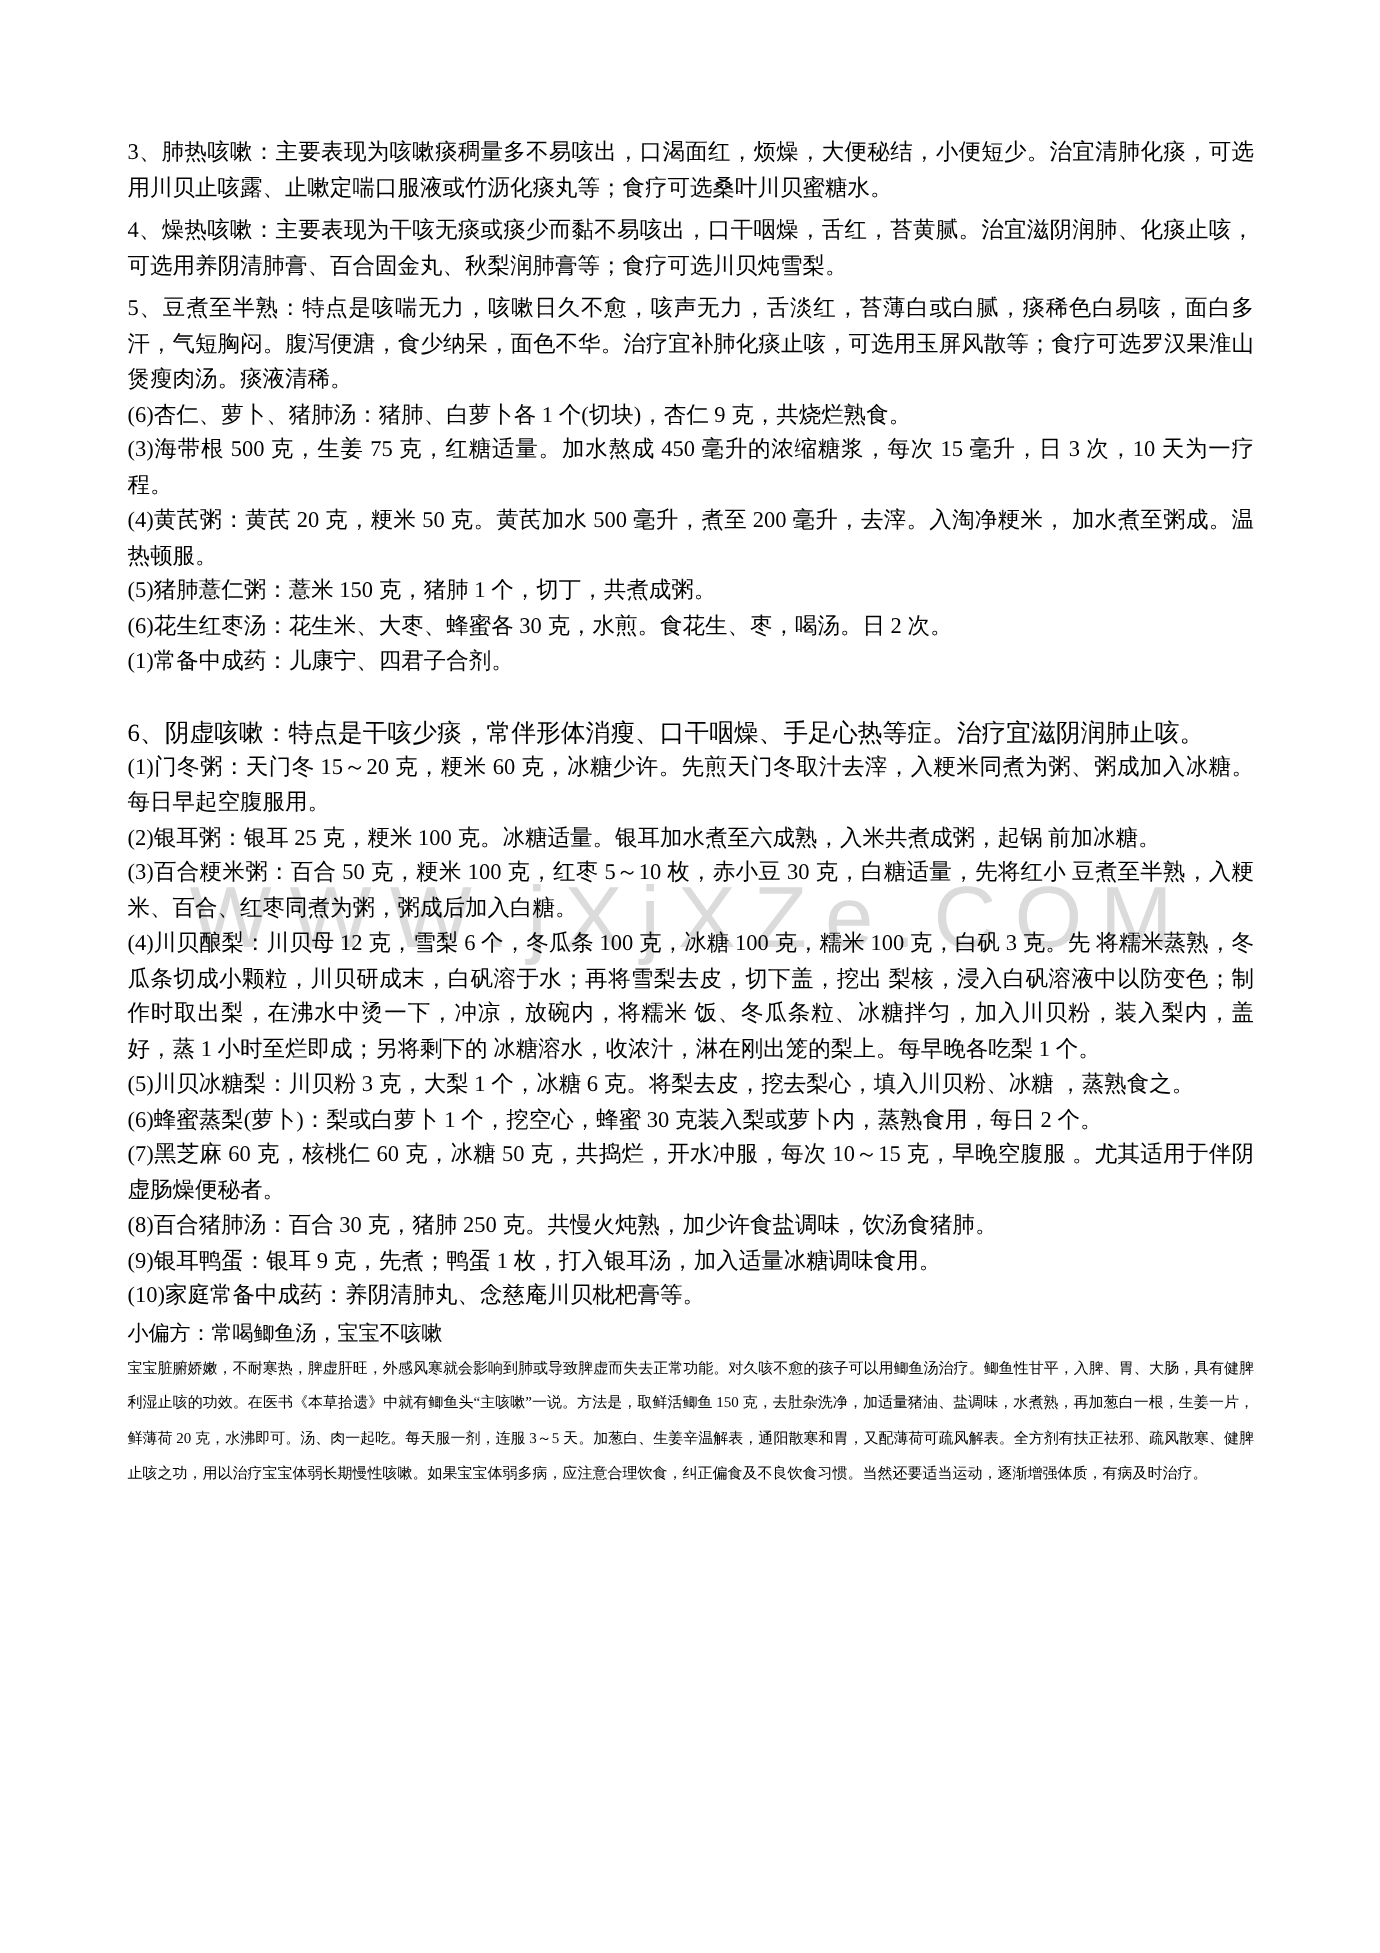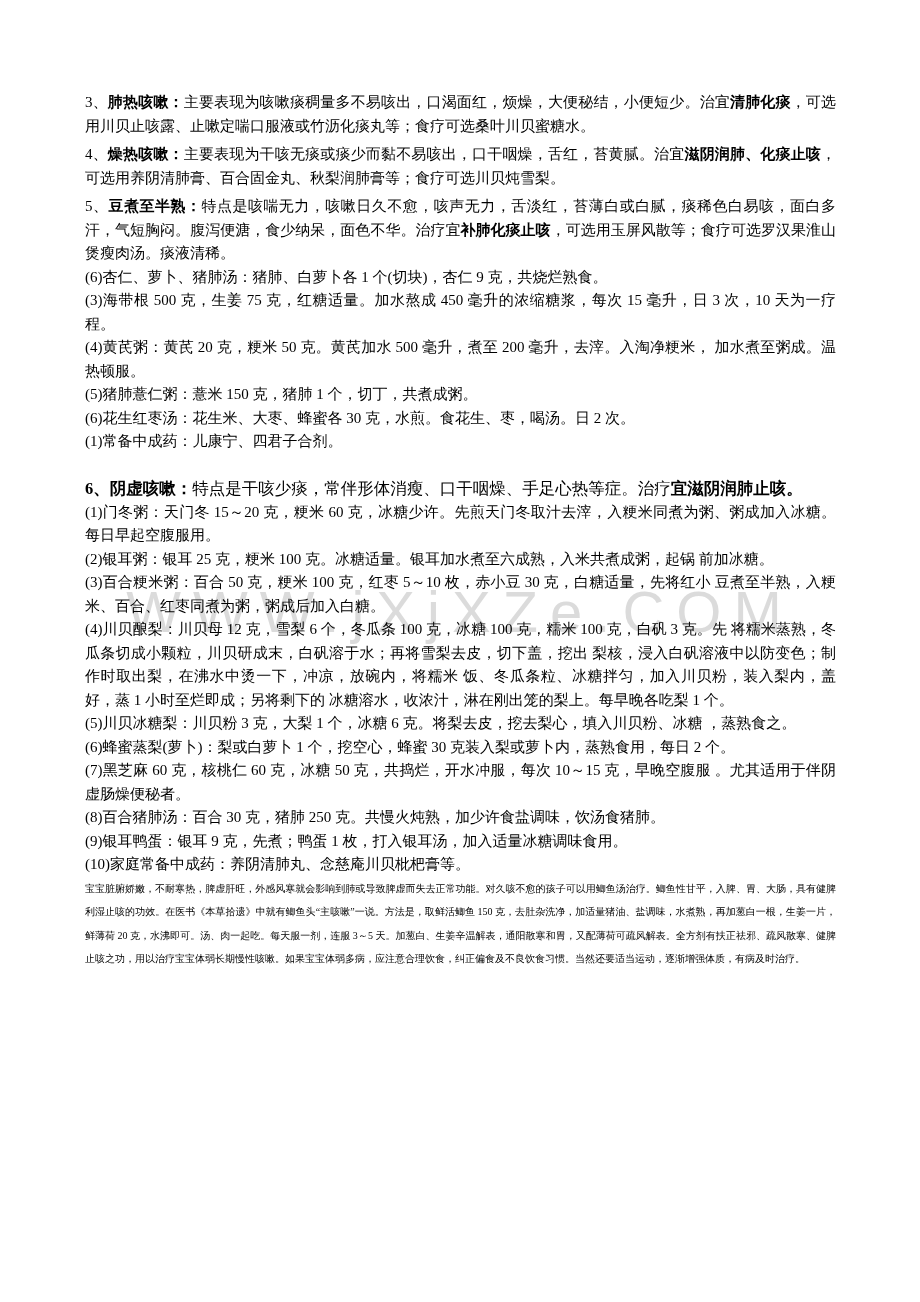--- a/index.html
+++ b/index.html
@@ -19,21 +19,21 @@
     z-index:0; pointer-events:none;
   }
   .page {
     position:relative; z-index:1;
     padding:86px 84px 0 85px;
   }
   .para {
     font-size:15px; line-height:23.5px;
     text-align:justify;
   }
-  .para .bold { font-weight:bold; }
+  .para .bold { font-weight:normal; }
   .sect { margin-top:5px; }
   .h6 { margin-top:22px; font-size:16.5px; line-height:25px; }
   .subhead { margin-top:1px; font-size:14px; line-height:23px; }
   .bodytext { font-size:10px; line-height:23.5px; }
 </style>
 </head>
 <body>
 
 <div class="watermark">WWW.jXjXZe.COM</div>
 
@@ -52,15 +52,16 @@
       <p class="para"><span>(1)门冬粥：天门冬 15～20 克，粳米 60 克，冰糖少许。先煎天门冬取汁去滓，入粳米同煮为粥、粥成加入冰糖。每日早起空腹服用。</span></p>
       <p class="para"><span>(2)银耳粥：银耳 25 克，粳米 100 克。冰糖适量。银耳加水煮至六成熟，入米共煮成粥，起锅 前加冰糖。</span></p>
       <p class="para"><span>(3)百合粳米粥：百合 50 克，粳米 100 克，红枣 5～10 枚，赤小豆 30 克，白糖适量，先将红小 豆煮至半熟，入粳米、百合、红枣同煮为粥，粥成后加入白糖。</span></p>
       <p class="para"><span>(4)川贝酿梨：川贝母 12 克，雪梨 6 个，冬瓜条 100 克，冰糖 100 克，糯米 100 克，白矾 3 克。先 将糯米蒸熟，冬瓜条切成小颗粒，川贝研成末，白矾溶于水；再将雪梨去皮，切下盖，挖出 梨核，浸入白矾溶液中以防变色；制作时取出梨，在沸水中烫一下，冲凉，放碗内，将糯米 饭、冬瓜条粒、冰糖拌匀，加入川贝粉，装入梨内，盖好，蒸 1 小时至烂即成；另将剩下的 冰糖溶水，收浓汁，淋在刚出笼的梨上。每早晚各吃梨 1 个。</span></p>
       <p class="para"><span>(5)川贝冰糖梨：川贝粉 3 克，大梨 1 个，冰糖 6 克。将梨去皮，挖去梨心，填入川贝粉、冰糖 ，蒸熟食之。</span></p>
       <p class="para"><span>(6)蜂蜜蒸梨(萝卜)：梨或白萝卜 1 个，挖空心，蜂蜜 30 克装入梨或萝卜内，蒸熟食用，每日 2 个。</span></p>
       <p class="para"><span>(7)黑芝麻 60 克，核桃仁 60 克，冰糖 50 克，共捣烂，开水冲服，每次 10～15 克，早晚空腹服 。尤其适用于伴阴虚肠燥便秘者。</span></p>
       <p class="para"><span>(8)百合猪肺汤：百合 30 克，猪肺 250 克。共慢火炖熟，加少许食盐调味，饮汤食猪肺。</span></p>
       <p class="para"><span>(9)银耳鸭蛋：银耳 9 克，先煮；鸭蛋 1 枚，打入银耳汤，加入适量冰糖调味食用。</span></p>
       <p class="para"><span>(10)家庭常备中成药：养阴清肺丸、念慈庵川贝枇杷膏等。</span></p>
+      <p class="para subhead"><span class="bold">小偏方：</span><span class="bold">常喝鲫鱼汤，宝宝不咳嗽</span></p>
       <p class="para bodytext"><span>宝宝脏腑娇嫩，不耐寒热，脾虚肝旺，外感风寒就会影响到肺或导致脾虚而失去正常功能。对久咳不愈的孩子可以用鲫鱼汤治疗。鲫鱼性甘平，入脾、胃、大肠，具有健脾利湿止咳的功效。在医书《本草拾遗》中就有鲫鱼头“主咳嗽”一说。方法是，取鲜活鲫鱼 150 克，去肚杂洗净，加适量猪油、盐调味，水煮熟，再加葱白一根，生姜一片，鲜薄荷 20 克，水沸即可。汤、肉一起吃。每天服一剂，连服 3～5 天。加葱白、生姜辛温解表，通阳散寒和胃，又配薄荷可疏风解表。全方剂有扶正祛邪、疏风散寒、健脾止咳之功，用以治疗宝宝体弱长期慢性咳嗽。如果宝宝体弱多病，应注意合理饮食，纠正偏食及不良饮食习惯。当然还要适当运动，逐渐增强体质，有病及时治疗。</span></p>
     </div>
 </div>
 
 </body></html>

